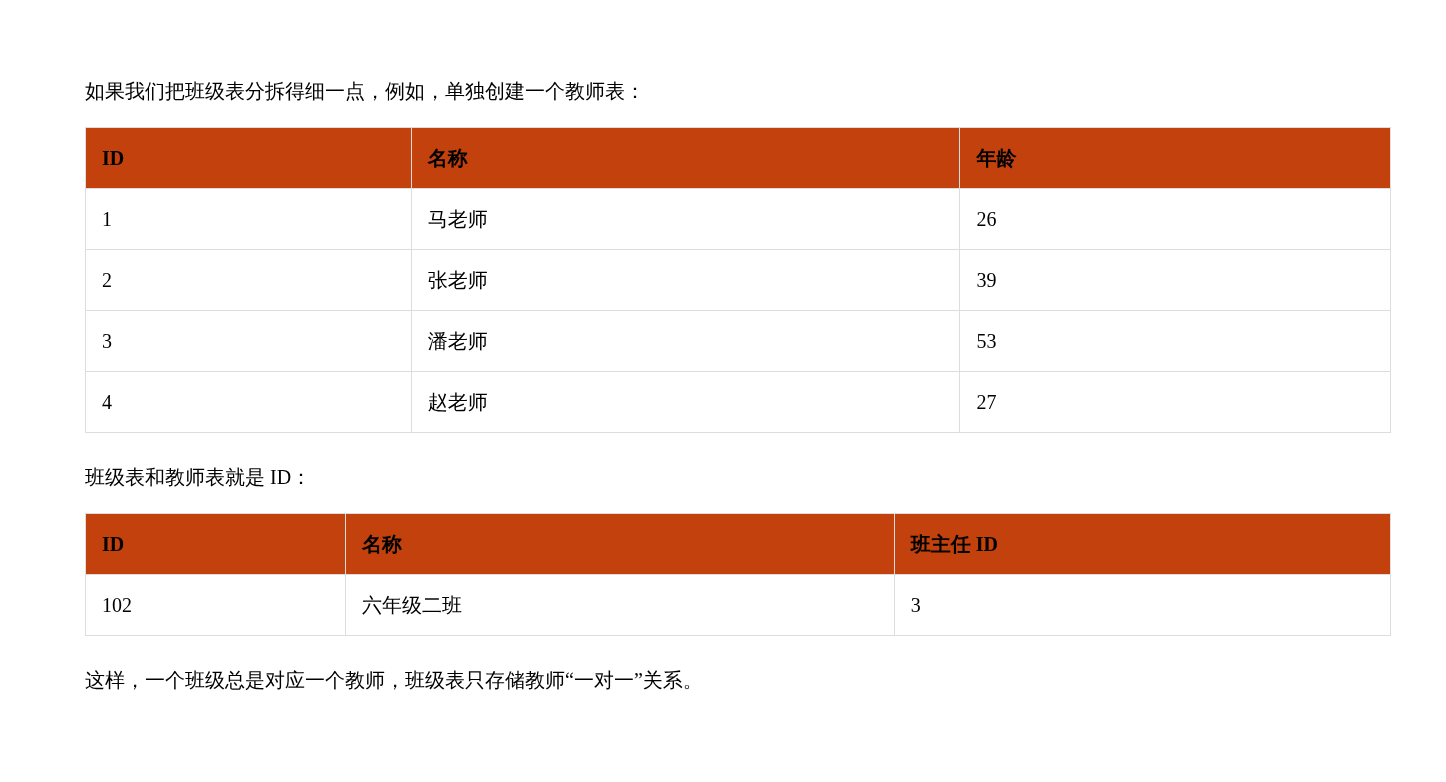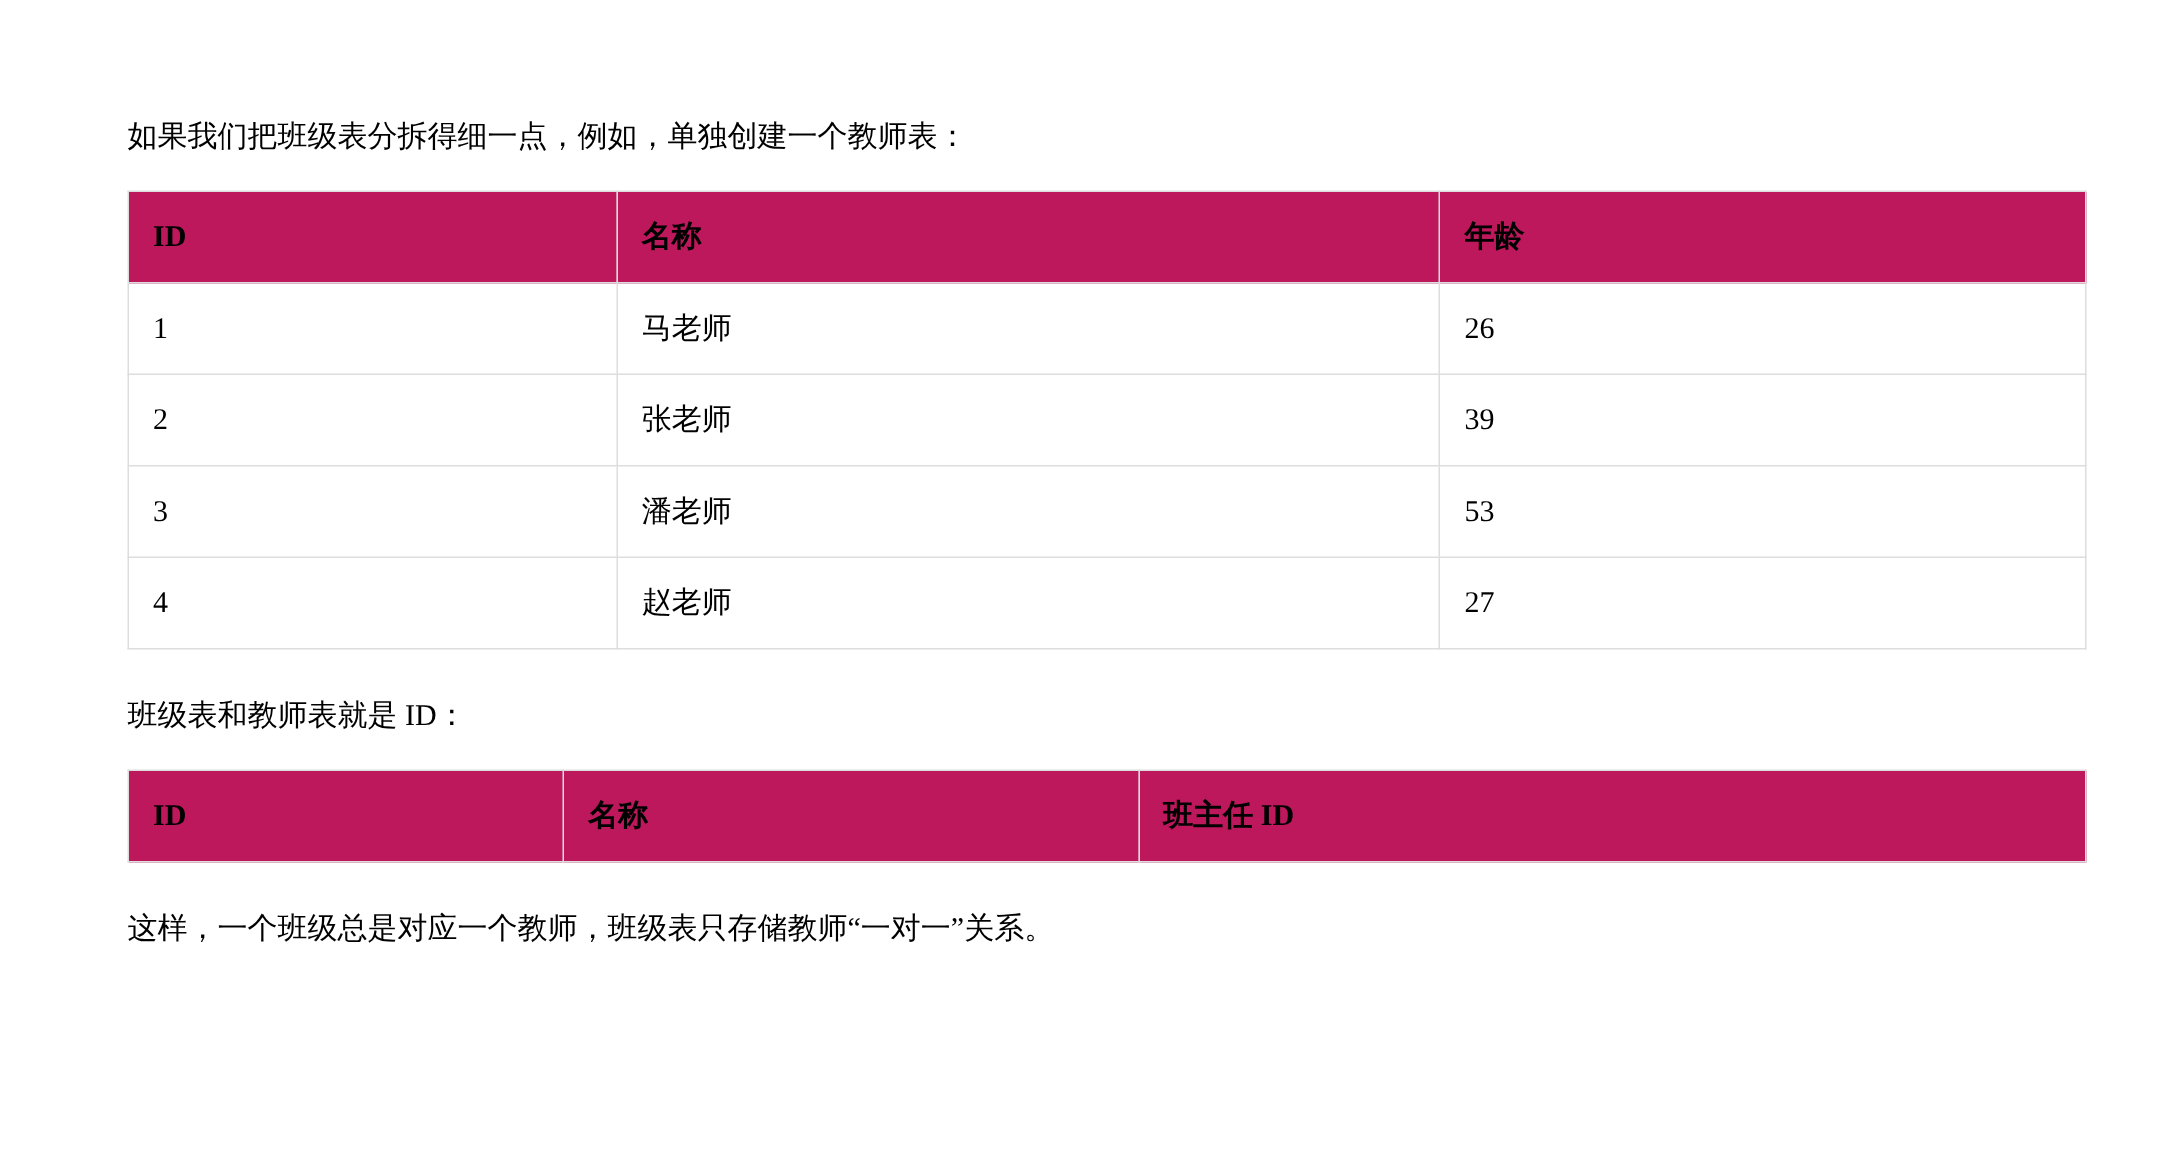--- a/index.html
+++ b/index.html
@@ -27,21 +27,21 @@
     }
     th, td {
       border: 1px solid #ddd;
       padding: 14px 16px;
       text-align: left;
       font-size: 20px;
       font-weight: normal;
     }
     th {
       font-weight: bold;
-      background: #be185d;
+      background: #c2410c;
     }
     thead th {
       font-weight: bold;
     }
   </style>
 </head>
 <body>
 
 <p>如果我们把班级表分拆得细一点，例如，单独创建一个教师表：</p>
 
@@ -81,16 +81,21 @@
 
 <table>
   <thead>
     <tr>
       <th>ID</th>
       <th>名称</th>
       <th>班主任 ID</th>
     </tr>
   </thead>
   <tbody>
+    <tr>
+      <td>102</td>
+      <td>六年级二班</td>
+      <td>3</td>
+    </tr>
   </tbody>
 </table>
 
 <p>这样，一个班级总是对应一个教师，班级表只存储教师“一对一”关系。</p>
 
 </body></html>

